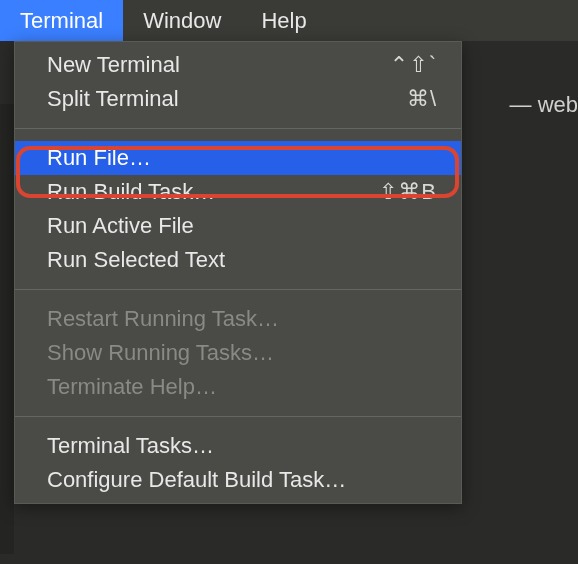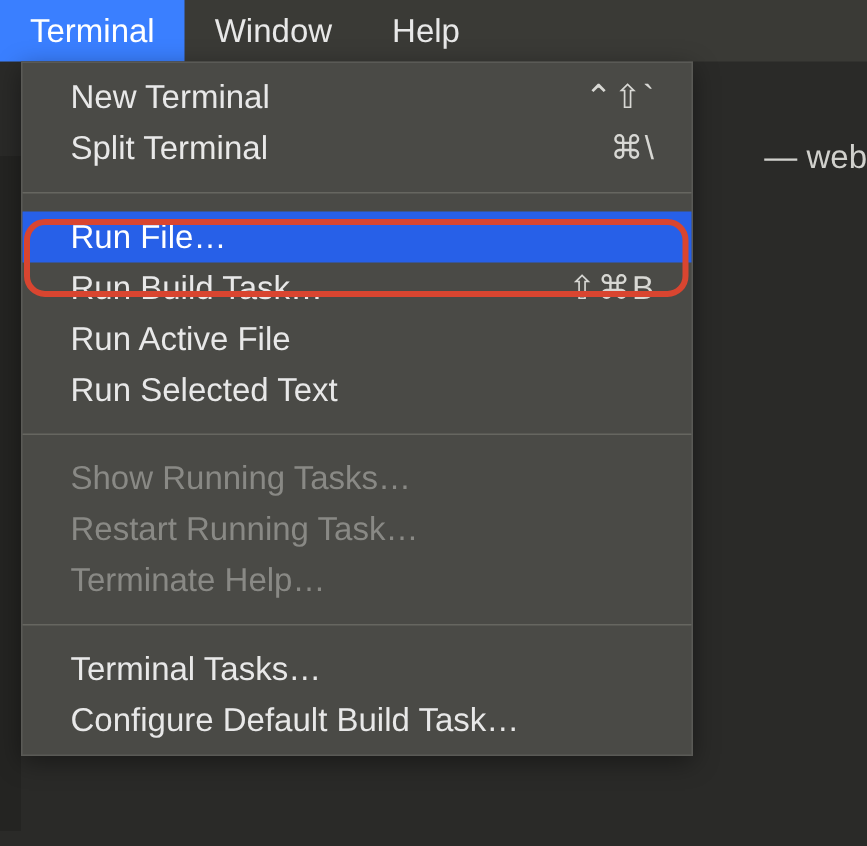--- a/index.html
+++ b/index.html
@@ -143,25 +143,25 @@
       <span class="shortcut"></span>
     </div>
     <div class="menu-item">
       <span>Run Selected Text</span>
       <span class="shortcut"></span>
     </div>
   </div>
   <div class="divider"></div>
   <div class="menu-section">
     <div class="menu-item disabled">
-      <span>Show Running Tasks…</span>
+      <span>Restart Running Task…</span>
       <span class="shortcut"></span>
     </div>
     <div class="menu-item disabled">
-      <span>Restart Running Task…</span>
+      <span>Show Running Tasks…</span>
       <span class="shortcut"></span>
     </div>
     <div class="menu-item disabled">
       <span>Terminate Help…</span>
       <span class="shortcut"></span>
     </div>
   </div>
   <div class="divider"></div>
   <div class="menu-section">
     <div class="menu-item">

